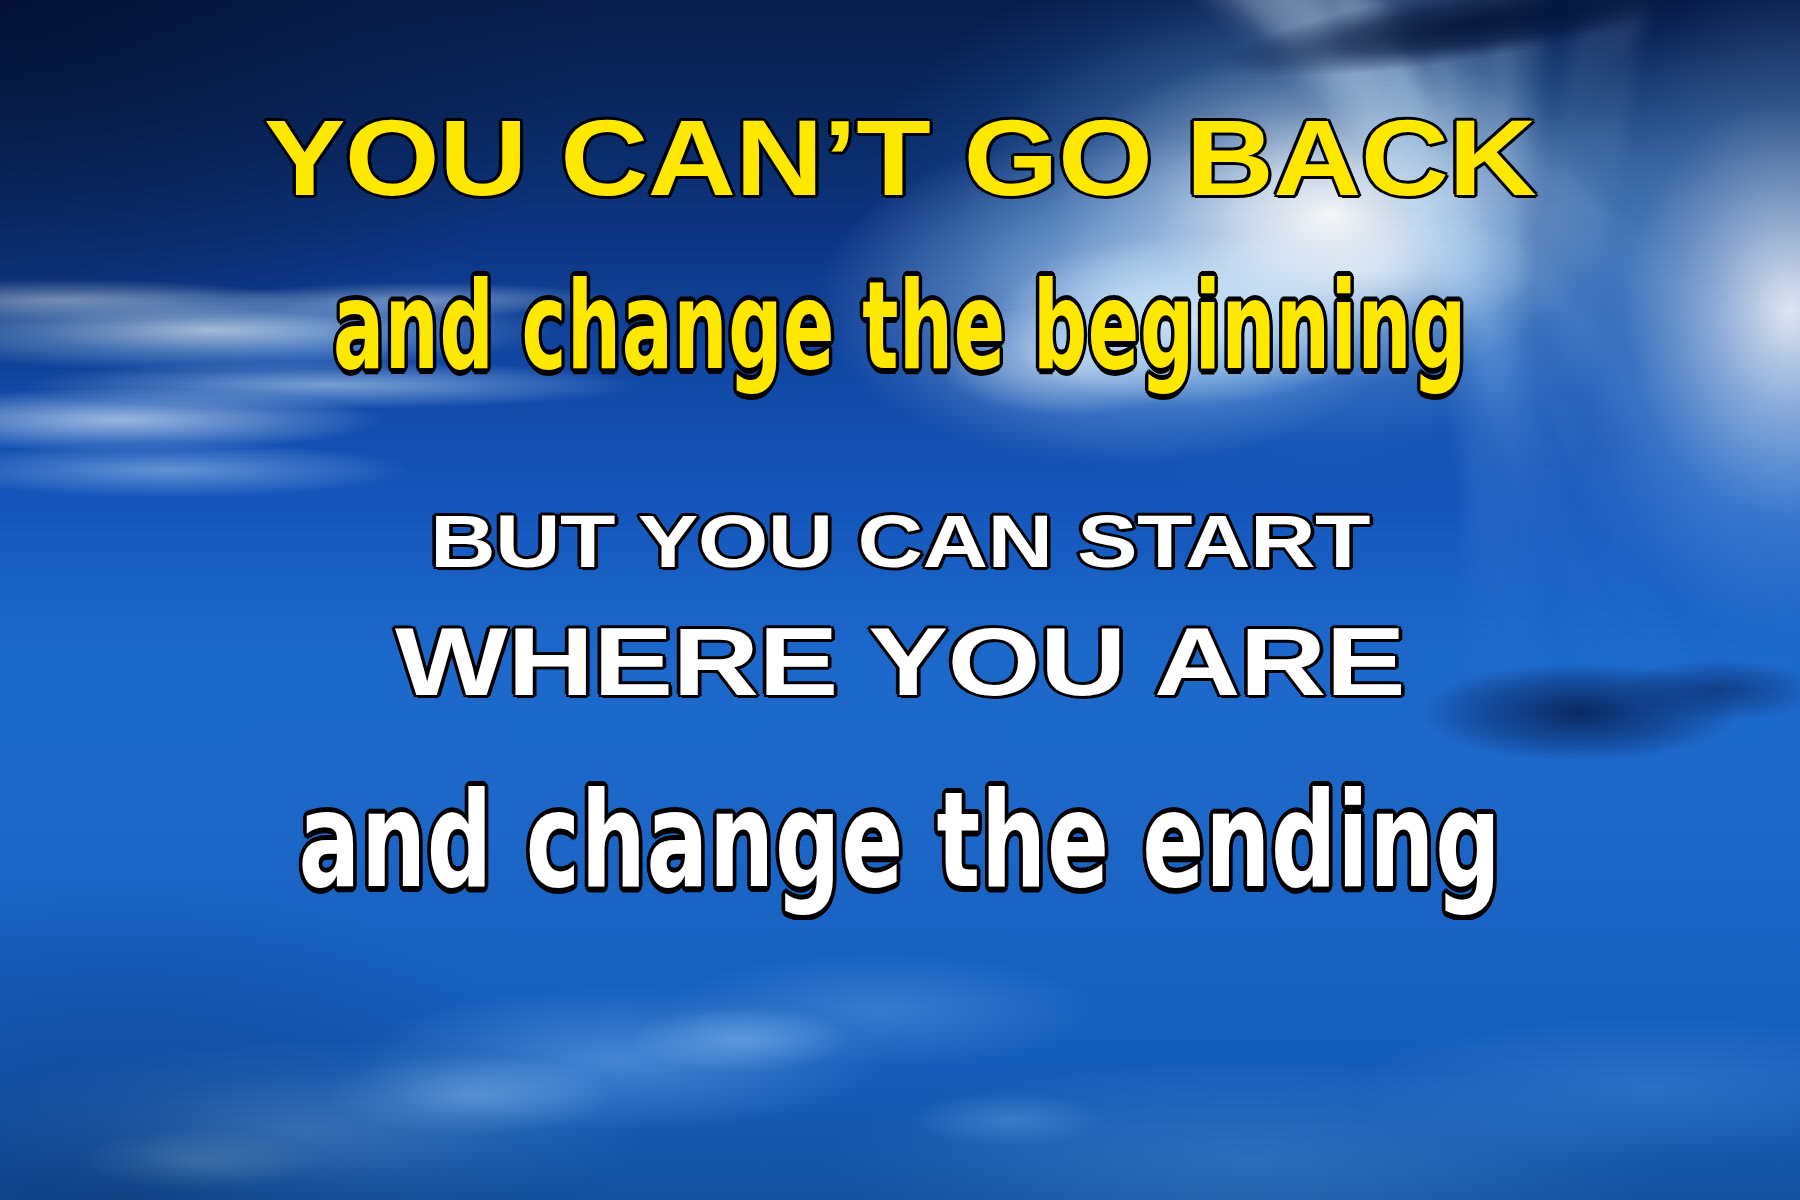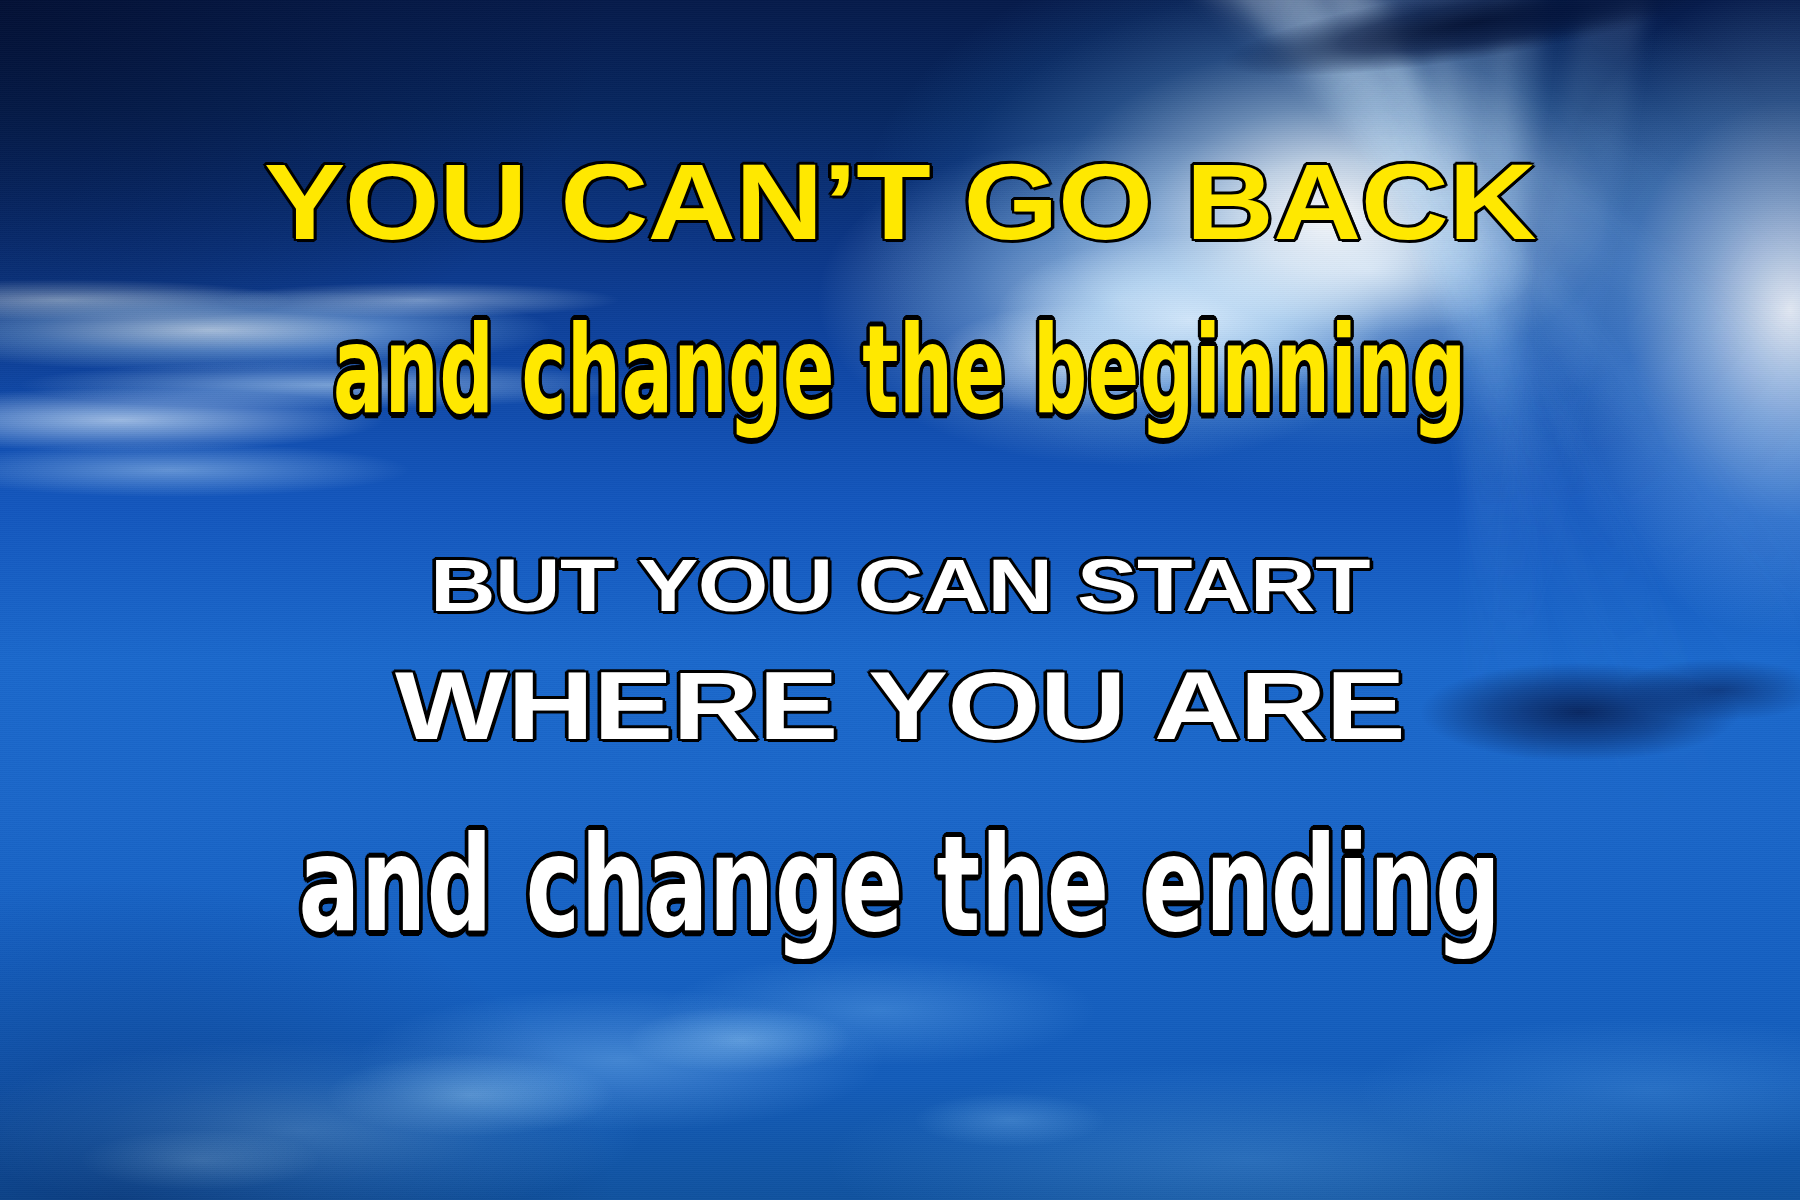--- a/index.html
+++ b/index.html
@@ -209,21 +209,20 @@
         rgba(0,0,0,0.022) 1px,
         rgba(0,0,0,0.022) 2px);
     opacity: 0.75;
   }
 
   
   #text-stack {
     position: absolute;
     inset: 0;
     z-index: 20;
-    margin-top: 44px;
   }
   .line {
     position: absolute;
     left: 0;
     width: 100%;
     text-align: center;
     white-space: nowrap;
     line-height: 1;
   }
 

